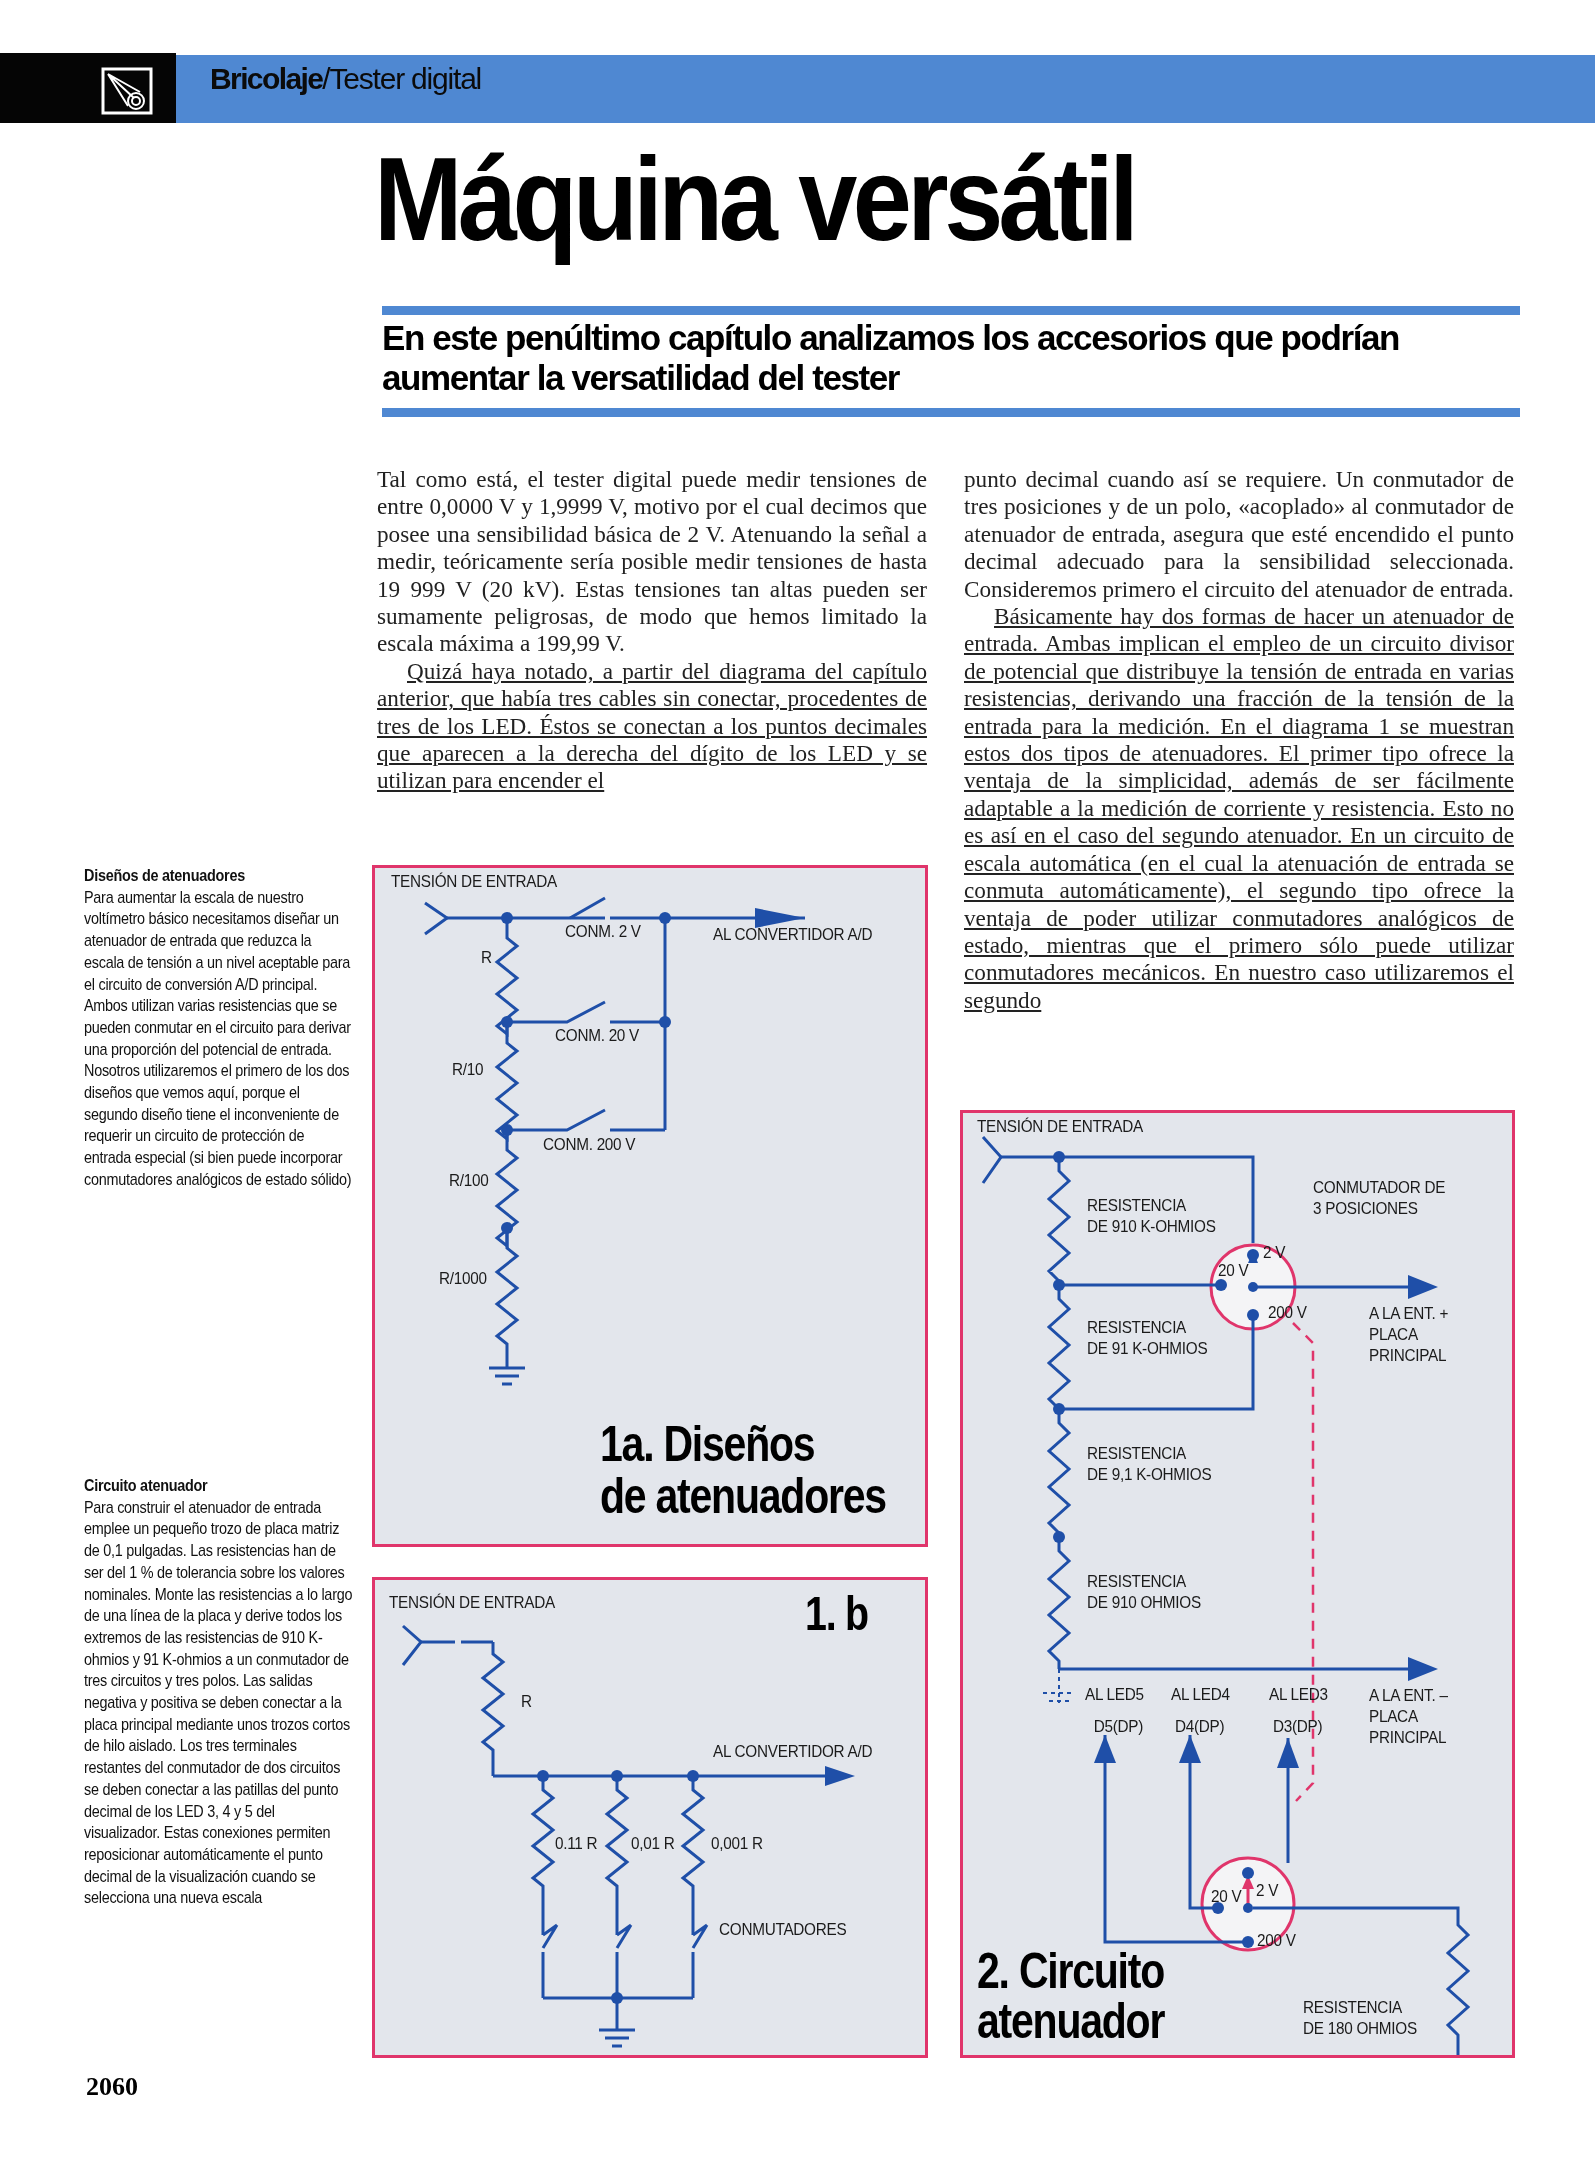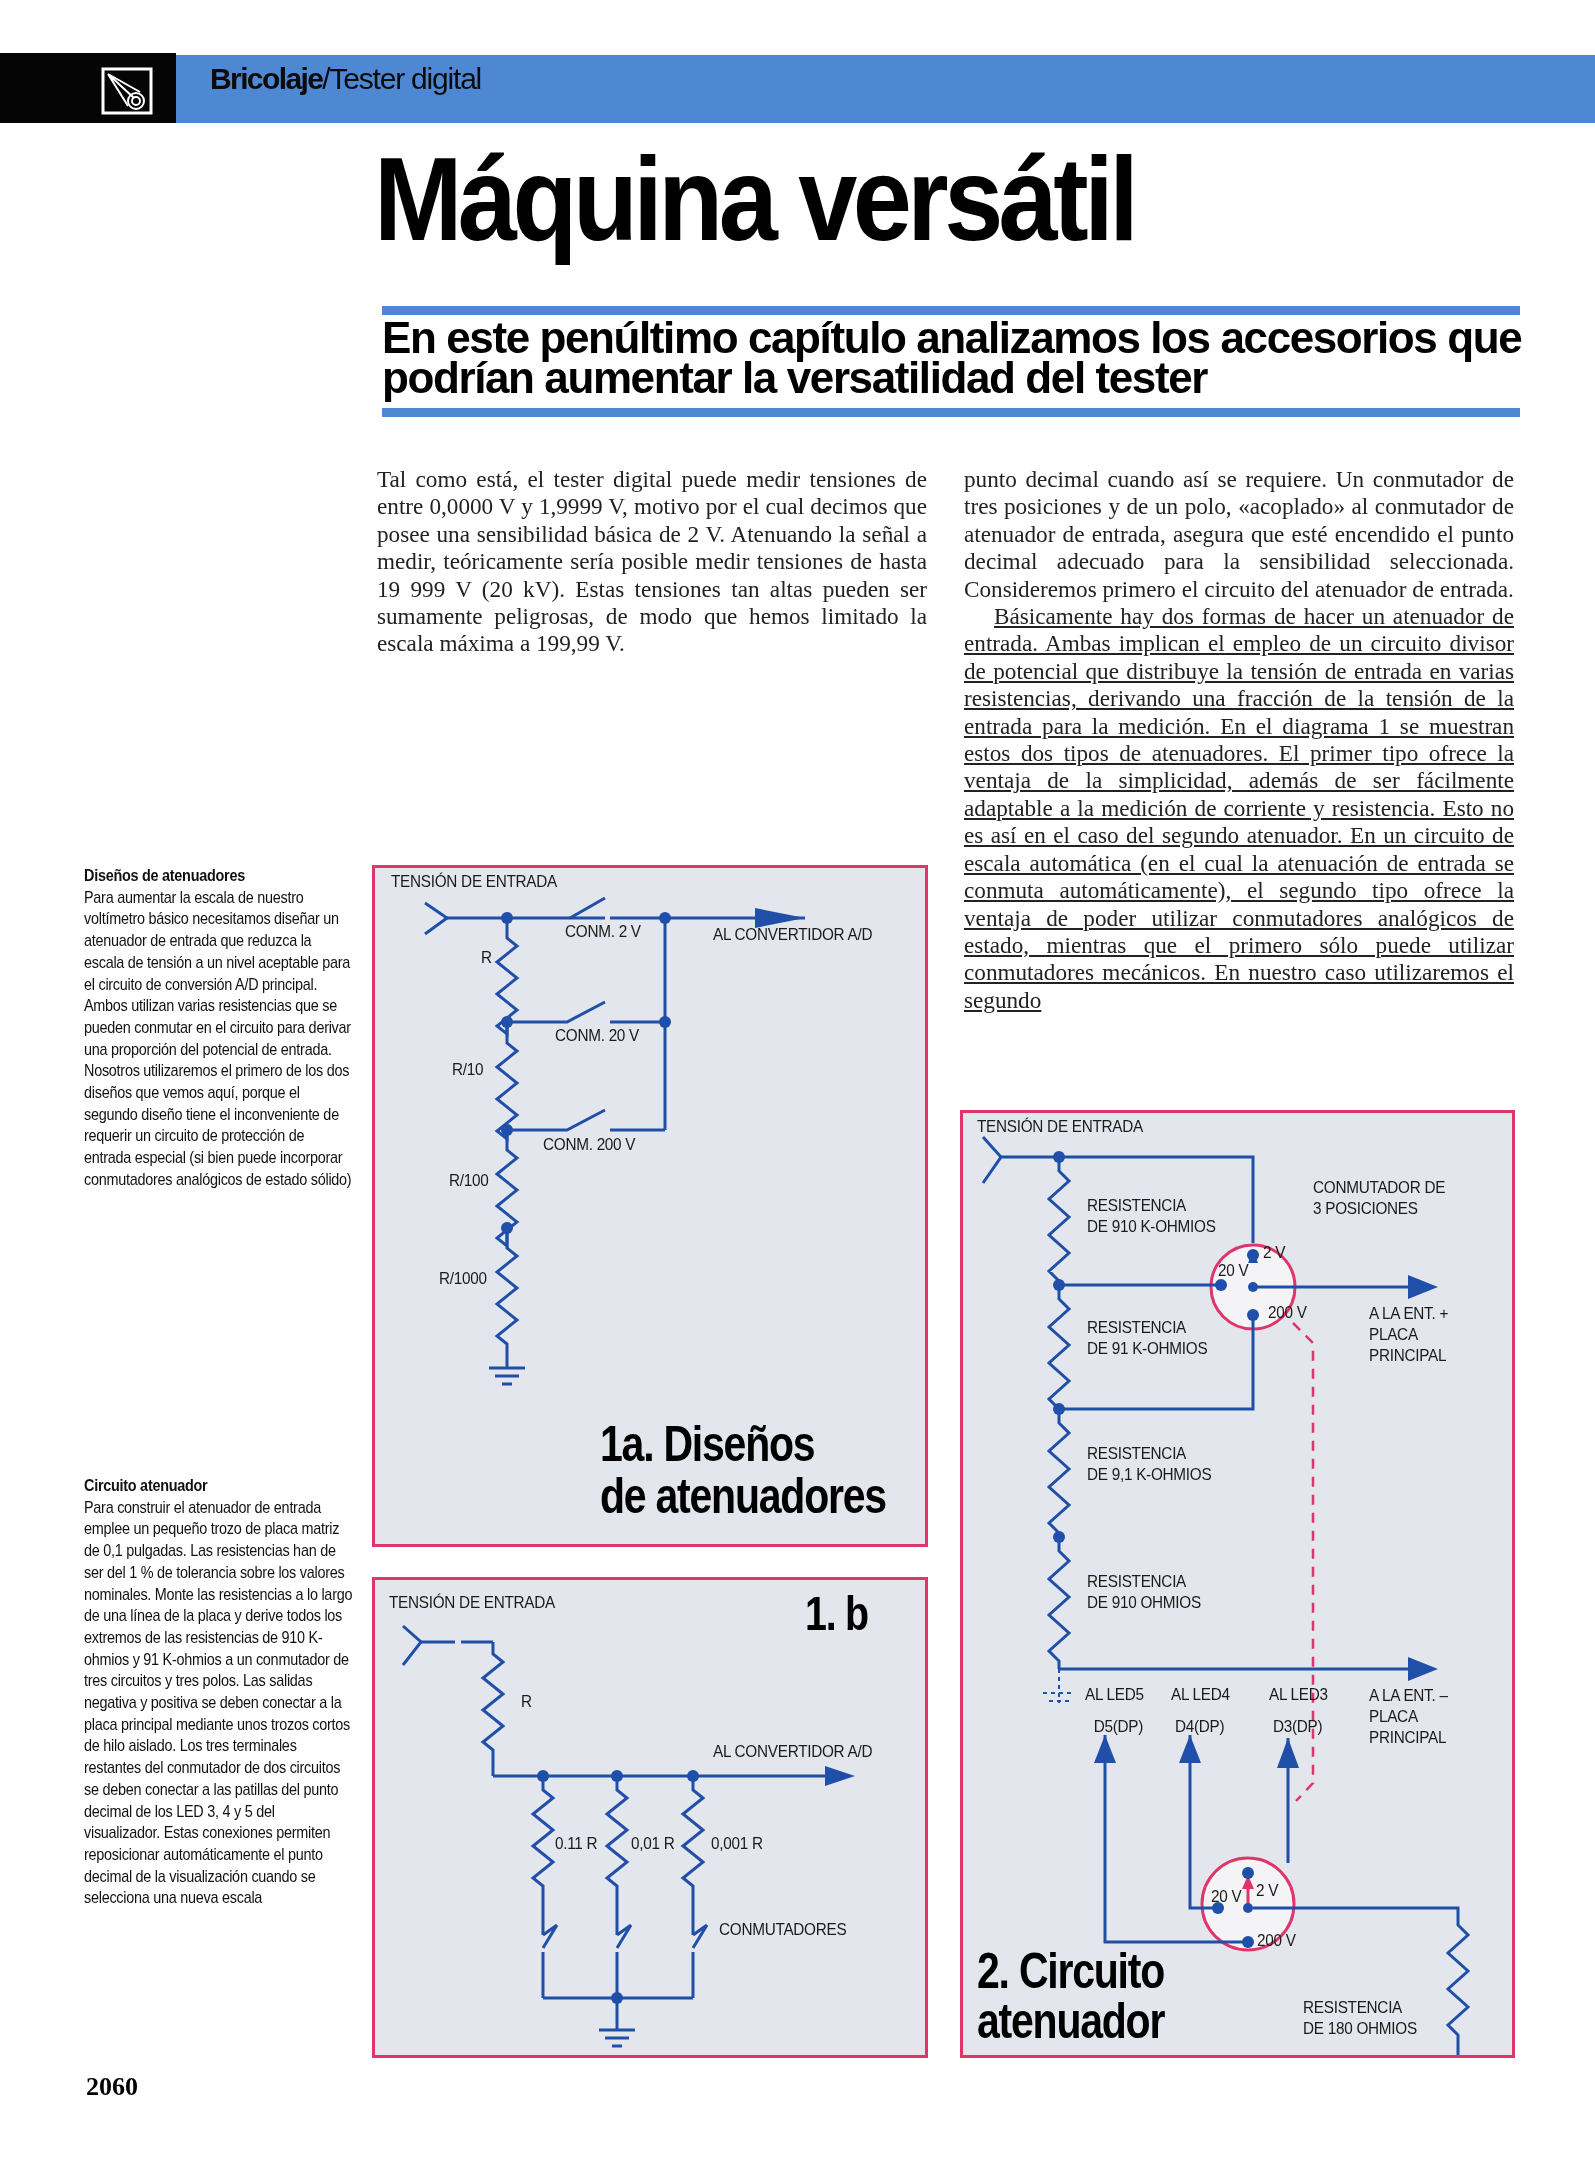--- a/index.html
+++ b/index.html
@@ -13,21 +13,21 @@
   .hdr-title { position: absolute; left: 210px; top: 62px; font-family: "Liberation Sans", sans-serif; font-size: 30px; color: #0b0b0b; letter-spacing: -1.2px; white-space: nowrap; }
   .hdr-title b { font-weight: 900; letter-spacing: -1.6px; }
 
   
   .main-title { position: absolute; left: 374px; top: 140px; font-family: "Liberation Sans", sans-serif; font-weight: 900; font-size: 118px; line-height: 1; letter-spacing: -5px; color: #000; white-space: nowrap; transform: scaleX(0.9); transform-origin: left top; }
 
   
   .rule { position: absolute; left: 382px; width: 1138px; height: 9px; background: #4f88d2; }
   .rule.top { top: 306px; }
   .rule.bot { top: 408px; }
-  .lead { position: absolute; left: 382px; top: 318px; width: 1150px; font-family: "Liberation Sans", sans-serif; font-weight: 700; font-size: 44px; line-height: 40px; letter-spacing: -1.4px; color: #000; }
+  .lead { position: absolute; left: 382px; top: 318px; width: 1150px; font-family: "Liberation Sans", sans-serif; font-weight: 700; font-size: 35px; line-height: 40px; letter-spacing: -1.4px; color: #000; }
 
   
   .col { position: absolute; font-size: 23.2px; line-height: 27.4px; text-align: justify; color: #222; hyphens: manual; }
   .col p { text-indent: 0; margin-left: 6px; }
   .col p + p { text-indent: 30px; text-decoration: underline; }
   .col.c1 { left: 371px; top: 466px; width: 556px; }
   .col.c2 { left: 958px; top: 466px; width: 556px; }
   .col.c2 p.first { text-indent: 0; }
 
   
@@ -62,20 +62,21 @@
 </svg>
 <div class="hdr-title"><b>Bricolaje</b><span>/Tester digital</span></div>
 
 <h1 class="main-title">Máquina versátil</h1>
 <div class="rule top"></div>
 <p class="lead">En este penúltimo capítulo analizamos los accesorios que podrían aumentar la versatilidad del tester</p>
 <div class="rule bot"></div>
 
 <div class="col c1">
   <p>Tal como está, el tester digital puede medir tensiones de entre 0,0000 V y 1,9999 V, motivo por el cual decimos que posee una sensibilidad básica de 2 V. Atenuando la señal a medir, teóricamente sería posible medir tensiones de hasta 19 999 V (20 kV). Estas tensiones tan altas pueden ser sumamente peligrosas, de modo que hemos limitado la escala máxima a 199,99 V.</p>
+  <p>Quizá haya notado, a partir del diagrama del capítulo anterior, que había tres cables sin conectar, procedentes de tres de los LED. Éstos se conectan a los puntos decimales que aparecen a la derecha del dígito de los LED y se utilizan para encender el</p>
 </div>
 <div class="col c2">
   <p class="first">punto decimal cuando así se requiere. Un conmutador de tres posiciones y de un polo, «acoplado» al conmutador de atenuador de entrada, asegura que esté encendido el punto decimal adecuado para la sensibilidad seleccionada. Consideremos primero el circuito del atenuador de entrada.</p>
   <p>Básicamente hay dos formas de hacer un atenuador de entrada. Ambas implican el empleo de un circuito divisor de potencial que distribuye la tensión de entrada en varias resistencias, derivando una fracción de la tensión de la entrada para la medición. En el diagrama 1 se muestran estos dos tipos de atenuadores. El primer tipo ofrece la ventaja de la simplicidad, además de ser fácilmente adaptable a la medición de corriente y resistencia. Esto no es así en el caso del segundo atenuador. En un circuito de escala automática (en el cual la atenuación de entrada se conmuta automáticamente), el segundo tipo ofrece la ventaja de poder utilizar conmutadores analógicos de estado, mientras que el primero sólo puede utilizar conmutadores mecánicos. En nuestro caso utilizaremos el segundo</p>
 </div>
 
 <div class="sidenote s1">
   <span class="sn-title">Diseños de atenuadores</span>
   <span>Para aumentar la escala de nuestro voltímetro básico necesitamos diseñar un atenuador de entrada que reduzca la escala de tensión a un nivel aceptable para el circuito de conversión A/D principal. Ambos utilizan varias resistencias que se pueden conmutar en el circuito para derivar una proporción del potencial de entrada. Nosotros utilizaremos el primero de los dos diseños que vemos aquí, porque el segundo diseño tiene el inconveniente de requerir un circuito de protección de entrada especial (si bien puede incorporar conmutadores analógicos de estado sólido)</span>
 </div>

